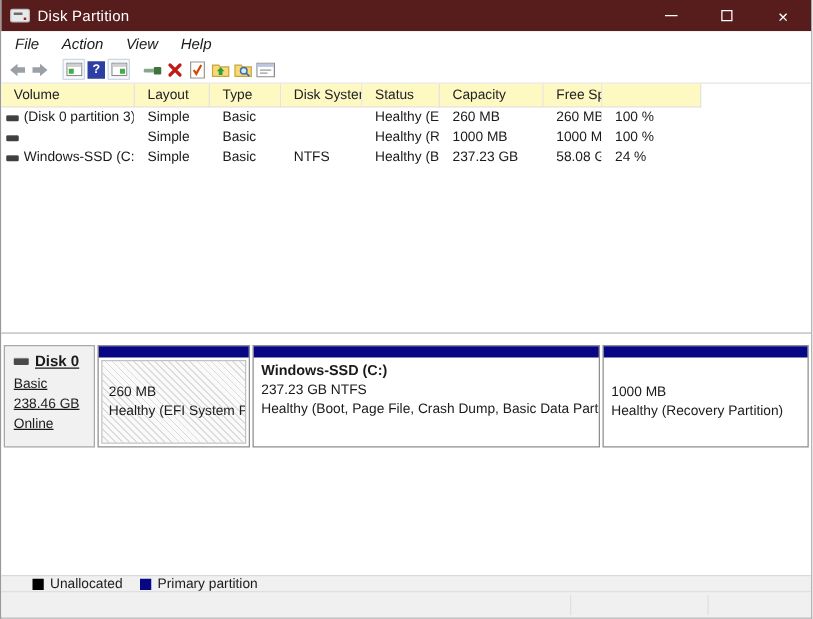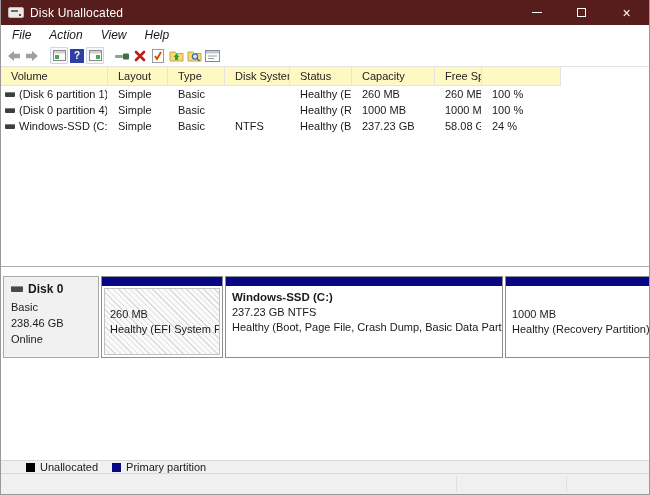--- a/index.html
+++ b/index.html
@@ -39,21 +39,21 @@
   .vt-row { margin-top:1px; }
   .vol-cell { display:flex; align-items:center; gap:4px; padding-left:4px !important; }
   .vol-ico { width:10px; height:5px; flex:none; background:#3f3f3f; border-top:1px solid #7d7d7d; border-radius:1px; }
 
   
   .splitter { height:1px; flex:none; background:#ababab; }
 
   
   .graphview { flex:1; background:#fff; padding:9px 2px 0 2px; position:relative; }
   .disk-row { display:flex; height:82px; }
-  .disk-head { width:96px; flex:none; background:#f1f1f1; border:1px solid #a9a9a9; padding:5px 7px; margin-right:2px; }
+  .disk-head { width:73px; flex:none; background:#f1f1f1; border:1px solid #a9a9a9; padding:5px 7px; margin-right:2px;text-decoration:underline; }
   .disk-head .dh-title { display:flex; align-items:center; gap:5px; font-weight:bold; font-size:12px; margin-bottom:3px; }
   .dh-ico { width:12px; height:6px; background:#4a4a4a; border-top:1px solid #8a8a8a; border-radius:1px; flex:none; }
   .disk-head .dh-line { line-height:16px; font-size:11px; }
   .parts { flex:1; display:flex; gap:2px; }
   .part { border:1px solid #8e8e8e; background:#fff; display:flex; flex-direction:column; }
   .part-bar { height:9px; flex:none; background:#070784; }
   .part-body { flex:1; padding:3px 6px; display:flex; flex-direction:column; overflow:hidden; }
   .part-body.center { justify-content:center; }
   .part-body.hatched { margin:2px; border:1px solid #c2c2c2; padding:2px 5px;
       background:repeating-linear-gradient(45deg,#fafafa 0px,#fafafa 3px,#dcdcdc 3px,#dcdcdc 4px); }
@@ -78,21 +78,21 @@
 <body>
 
 <div class="window">
 
   <div class="titlebar">
     <div class="app-icon">
       <div class="drive"></div>
         <div class="slot"></div>
         <div class="dot"></div>
     </div>
-    <span class="title-text">Disk Unallocated</span>
+    <span class="title-text">Disk Partition</span>
     <div class="tb-controls">
       <div class="ctrl min">
           <span></span>
         </div>
       <div class="ctrl max">
           <span></span>
         </div>
       <div class="ctrl close">
           <span>×</span>
         </div>
@@ -186,36 +186,35 @@
       <div class="cell">Disk System</div>
       <div class="cell">Status</div>
       <div class="cell">Capacity</div>
       <div class="cell">Free Sp...</div>
       <div class="cell"></div>
     </div>
 
     <div class="vt-grid vt-row">
       <div class="cell vol-cell">
           <span class="vol-ico"></span>
-          <span>(Disk 6 partition 1)</span>
+          <span>(Disk 0 partition 3)</span>
         </div>
       <div class="cell">Simple</div>
       <div class="cell">Basic</div>
       <div class="cell"></div>
       <div class="cell">Healthy (E...</div>
       <div class="cell">260 MB</div>
       <div class="cell">260 MB</div>
       <div class="cell">100 %</div>
       <div class="cell"></div>
     </div>
 
     <div class="vt-grid vt-row">
       <div class="cell vol-cell">
           <span class="vol-ico"></span>
-          <span>(Disk 0 partition 4)</span>
         </div>
       <div class="cell">Simple</div>
       <div class="cell">Basic</div>
       <div class="cell"></div>
       <div class="cell">Healthy (R...</div>
       <div class="cell">1000 MB</div>
       <div class="cell">1000 MB</div>
       <div class="cell">100 %</div>
       <div class="cell"></div>
     </div>

